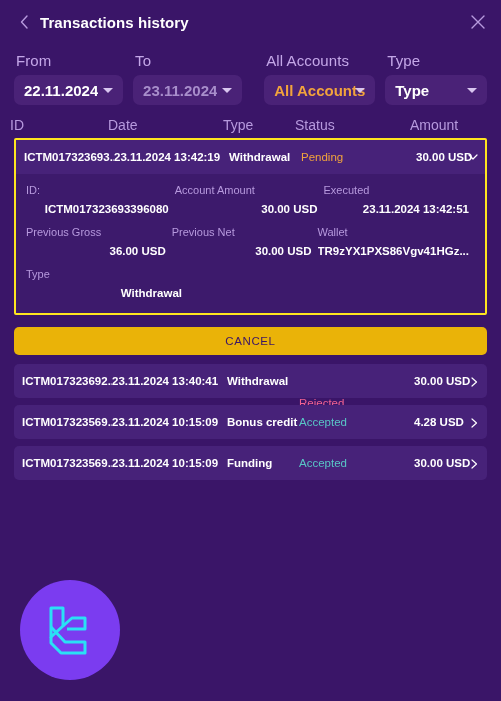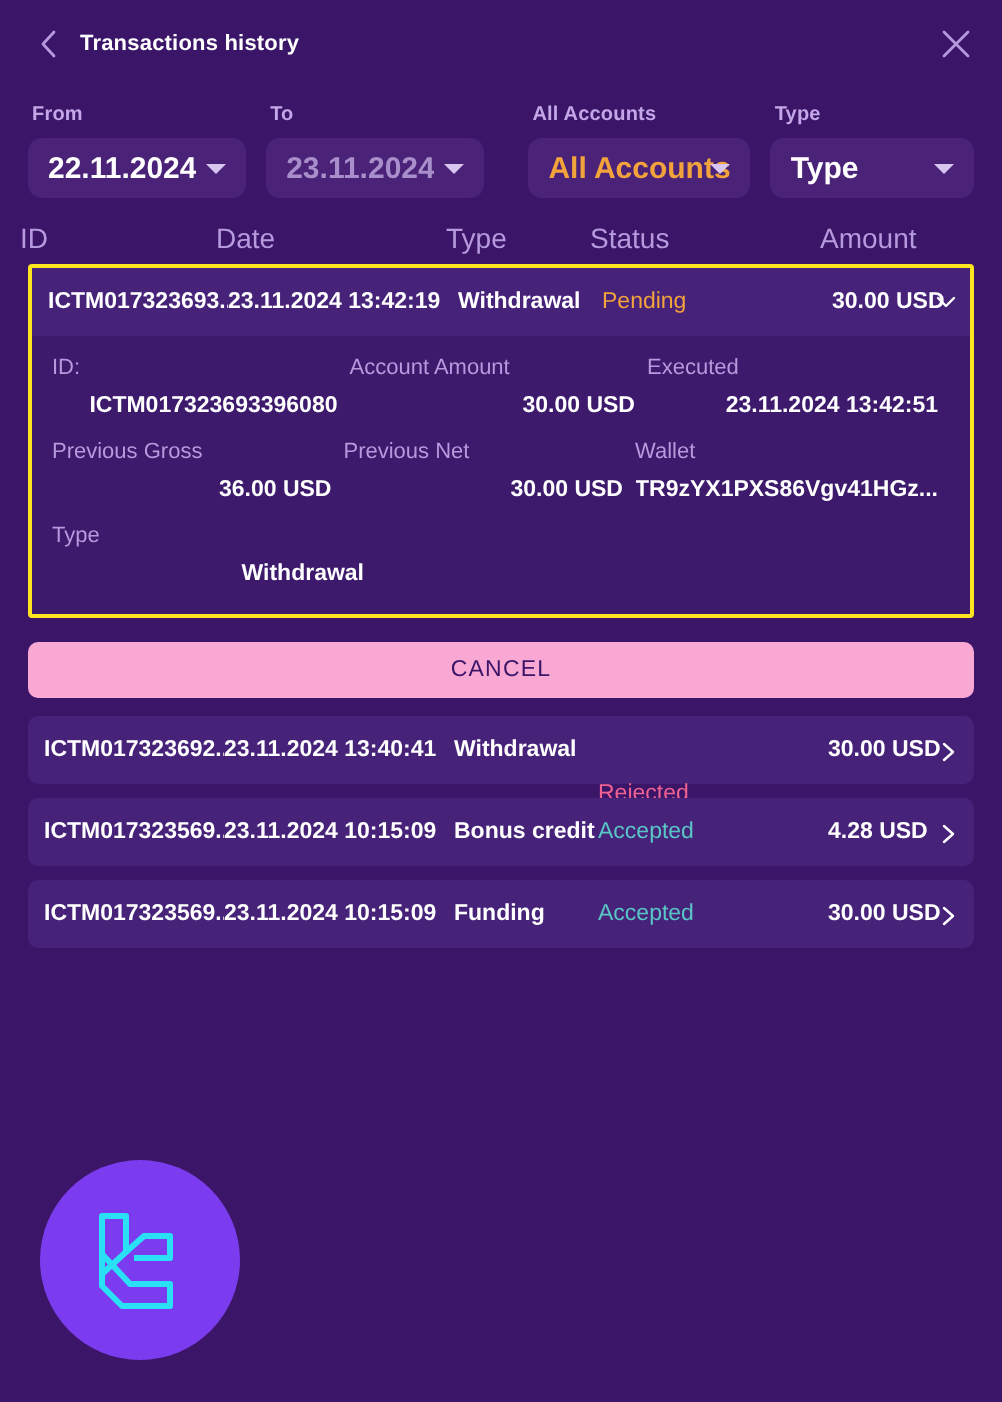--- a/index.html
+++ b/index.html
@@ -38,21 +38,21 @@
     flex: 0 0 auto;
     display: flex;
     align-items: center;
     justify-content: center;
     cursor: pointer;
   }
   .back-icon svg { display:block; }
   .page-title {
     margin-left: 8px;
     color: #ffffff;
-    font-size: 11px;
+    font-size: 15px;
     font-weight: bold;
     letter-spacing: .1px;
   }
   .close-icon {
     position: absolute;
     right: 13px;
     top: 12px;
     width: 20px;
     height: 20px;
     cursor: pointer;
@@ -68,22 +68,22 @@
   .filter {
     box-sizing: border-box;
   }
   .filter.from  { width: 118px; }
   .filter.to    { width: 118px; margin-left: 10px; }
   .filter.acct  { width: 118px; margin-left: 22px; }
   .filter.type  { width: 110px; margin-left: 10px; }
 
   .filter-label {
     color: #c4a7e8;
-    font-size: 10px;
-    font-weight: bold;
+    font-size: 15px;
+    font-weight: normal;
     margin-bottom: 6px;
     padding-left: 2px;
     letter-spacing: .1px;
   }
   .select {
     position: relative;
     height: 30px;
     border-radius: 7px;
     background: #4a2277;
     display: flex;
@@ -212,21 +212,21 @@
     white-space: nowrap;
     overflow: hidden;
     text-align: right;
   }
 
   
   .cancel-wrap { padding: 12px 14px 9px 14px; }
   .cancel-btn {
     height: 28px;
     border-radius: 5px;
-    background: #f9a8d4;
+    background: #eab308;
     color: #3a1568;
     font-size: 11.5px;
     letter-spacing: .6px;
     display: flex;
     align-items: center;
     justify-content: center;
     cursor: pointer;
     border: none;
     width: 100%;
     font-family: "Liberation Sans", sans-serif;

